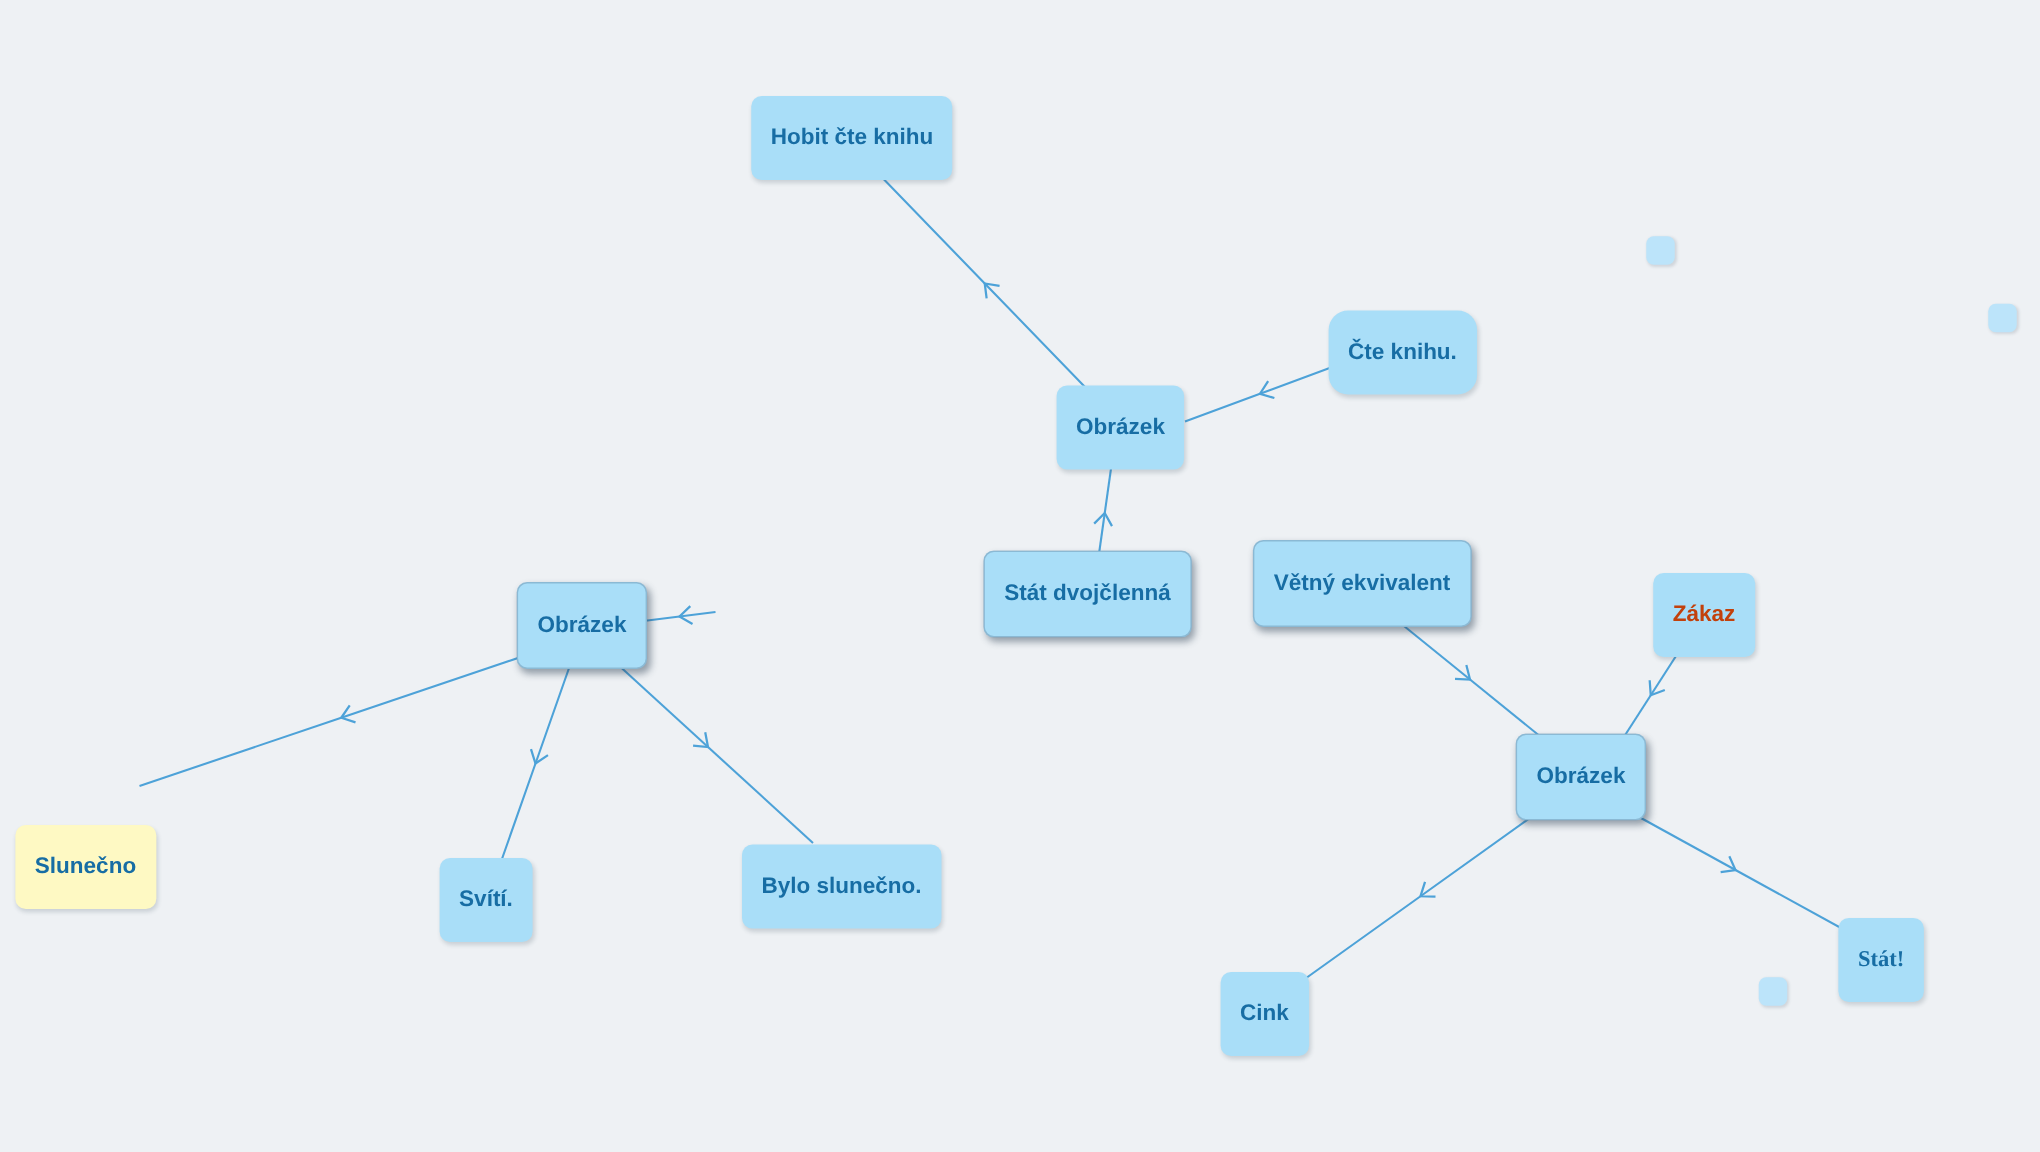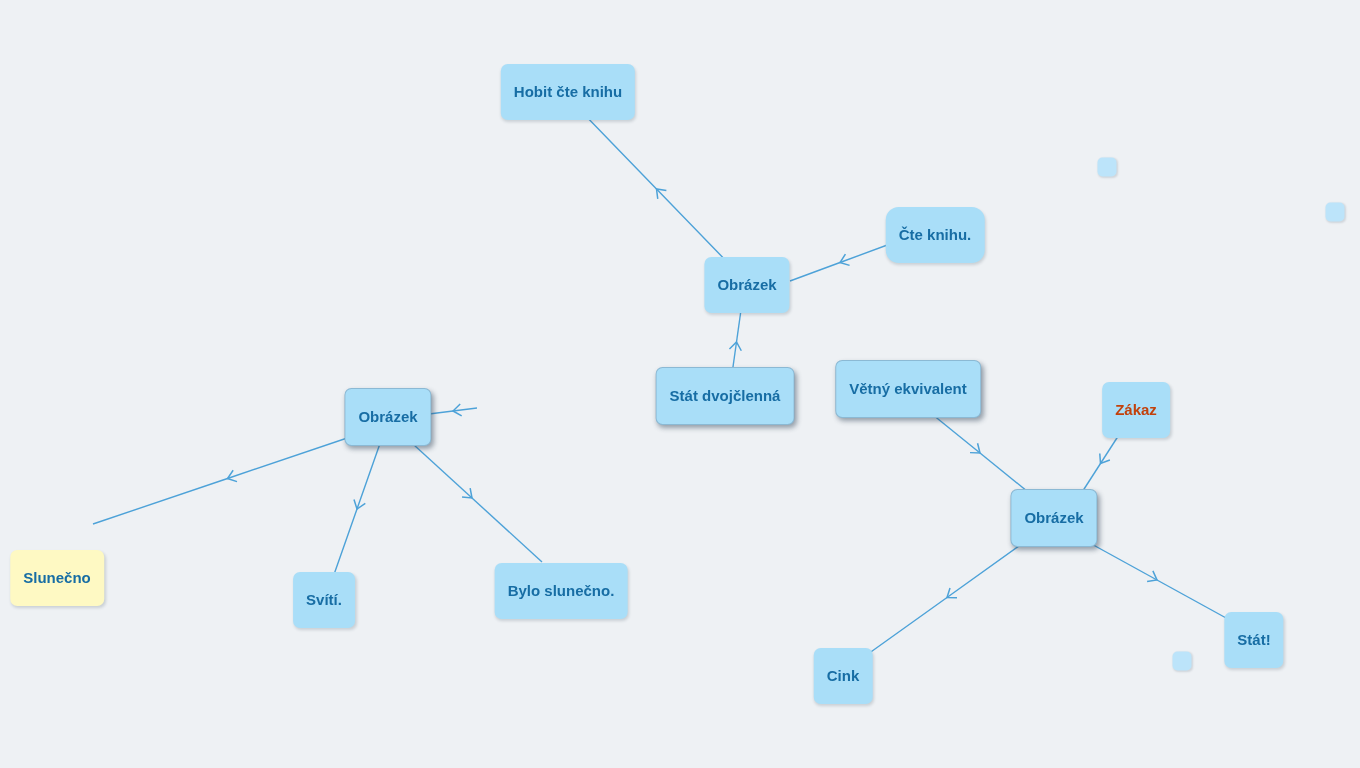--- a/index.html
+++ b/index.html
@@ -88,18 +88,18 @@
       <div class="node" style="left: 747px; top: 285px; background: rgb(169, 222, 248); color: rgb(23, 109, 164);">Obrázek</div>
       <div class="node raised" style="left: 725px; top: 396px; background: rgb(169, 222, 248); color: rgb(23, 109, 164);">Stát dvojčlenná</div>
       <div class="node raised" style="left: 388px; top: 417px; background: rgb(169, 222, 248); color: rgb(23, 109, 164);">Obrázek</div>
       <div class="node raised" style="left: 908px; top: 389px; background: rgb(169, 222, 248); color: rgb(23, 109, 164);">Větný ekvivalent</div>
       <div class="node" style="left: 1136px; top: 410px; background: rgb(169, 222, 248); color: #c2410c;">Zákaz</div>
       <div class="node raised" style="left: 1054px; top: 518px; background: rgb(169, 222, 248); color: rgb(23, 109, 164);">Obrázek</div>
       <div class="node" style="left: 57px; top: 538px; background: #fef9c3; color: rgb(23, 109, 164); margin-top: 40px;">Slunečno</div>
       <div class="node" style="left: 324px; top: 600px; background: rgb(169, 222, 248); color: rgb(23, 109, 164);">Svítí.</div>
       <div class="node" style="left: 561px; top: 579px; background: rgb(169, 222, 248); color: rgb(23, 109, 164); margin-top: 12px;">Bylo slunečno.</div>
       <div class="node" style="left: 843px; top: 676px; background: rgb(169, 222, 248); color: rgb(23, 109, 164);">Cink</div>
-      <div class="node" style="left: 1254px; top: 640px; background: rgb(169, 222, 248); color: rgb(23, 109, 164);">Stát!</div>
+      <div class="node" style="left: 1254px; top: 640px; background: rgb(169, 222, 248); color: rgb(23, 109, 164); font-family: Liberation Serif, serif;">Stát!</div>
       <div class="mini-node" style="left: 1107px; top: 167px; background: rgb(188, 228, 250);"></div>
       <div class="mini-node" style="left: 1335px; top: 212px; background: rgb(188, 228, 250);"></div>
       <div class="mini-node" style="left: 1182px; top: 661px; background: rgb(188, 228, 250);"></div>
     </div>
 </div>
 
 </body></html>

